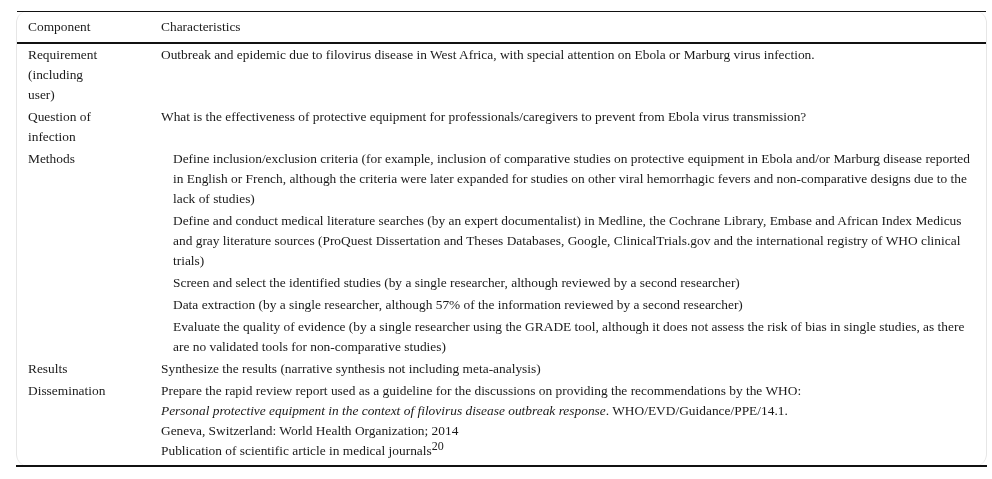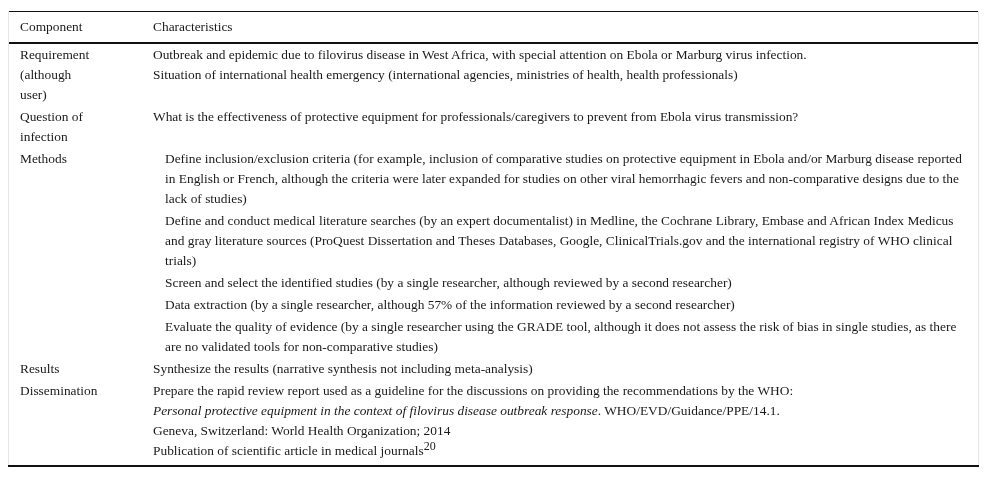--- a/index.html
+++ b/index.html
@@ -2,23 +2,24 @@
 <html><head>
 <meta charset="utf-8">
 <style>
   html, body { margin: 0; padding: 0; background: #ffffff; }
   body {
     width: 992px; height: 479px; position: relative; overflow: hidden;
     font-family: "Liberation Serif", "DejaVu Serif", serif;
     color: #1a1a1a; font-size: 13.4px;
   }
   .table-wrap {
-    position: absolute; left: 8px; top: 11px; width: 971px; height: 455px;
+    position: absolute; left: 16px; top: 11px; width: 971px; height: 455px;
     border-left: 1px solid #e6e6e6; border-right: 1px solid #e6e6e6;
     box-sizing: border-box;
+    border-radius: 12px;
   }
   .top-rule { position: absolute; left: 0; right: 0; top: 0; height: 1px; background: #111; }
   .header-rule { position: absolute; left: 0; right: 0; top: 31px; height: 2px; background: #111; }
   .bottom-rule { position: absolute; left: -1px; right: -1px; bottom: -1px; height: 2px; background: #111; }
   .hdr { position: absolute; top: 8px; line-height: 16px; }
   .col1 { left: 11px; width: 125px; }
   .col2 { left: 144px; width: 815px; }
   .row { position: absolute; left: 0; right: 0; }
   .cell { position: absolute; line-height: 20px; }
   .cell p { margin: 0 0 2px 12px; line-height: 20px; }
@@ -32,26 +33,25 @@
 
 <div class="table-wrap">
   <div class="top-rule"></div>
   <div class="hdr col1">Component</div>
   <div class="hdr col2">Characteristics</div>
   <div class="header-rule"></div>
 
   <div class="row" style="top:34px;">
     <div class="cell col1">
       <div>Requirement</div>
-      <div>(although</div>
+      <div>(including</div>
       <div>user)</div>
     </div>
     <div class="cell col2">
       <div>Outbreak and epidemic due to filovirus disease in West Africa, with special attention on Ebola or Marburg virus infection.</div>
-      <div>Situation of international health emergency (international agencies, ministries of health, health professionals)</div>
     </div>
   </div>
 
   <div class="row" style="top:96px;">
     <div class="cell col1">
       <div>Question of</div>
       <div>infection</div>
     </div>
     <div class="cell col2">
       <div>What is the effectiveness of protective equipment for professionals/caregivers to prevent from Ebola virus transmission?</div>

